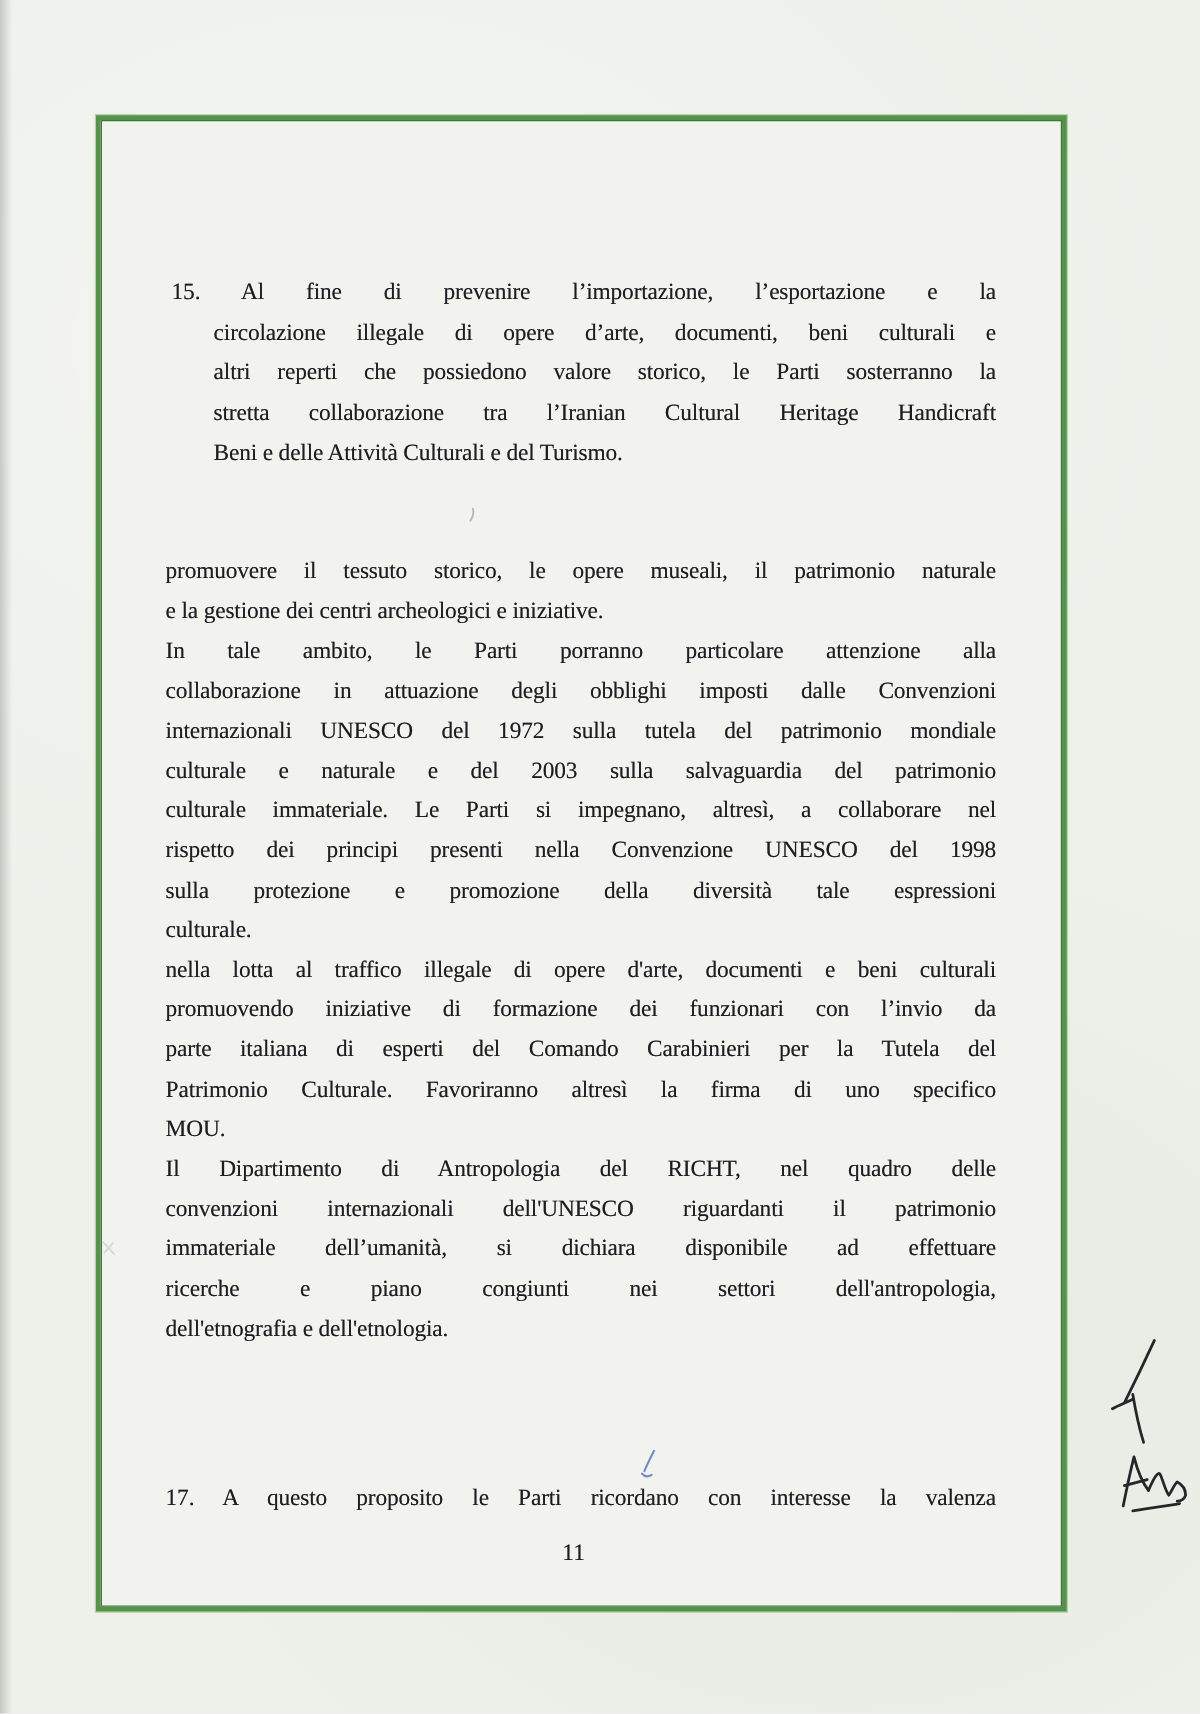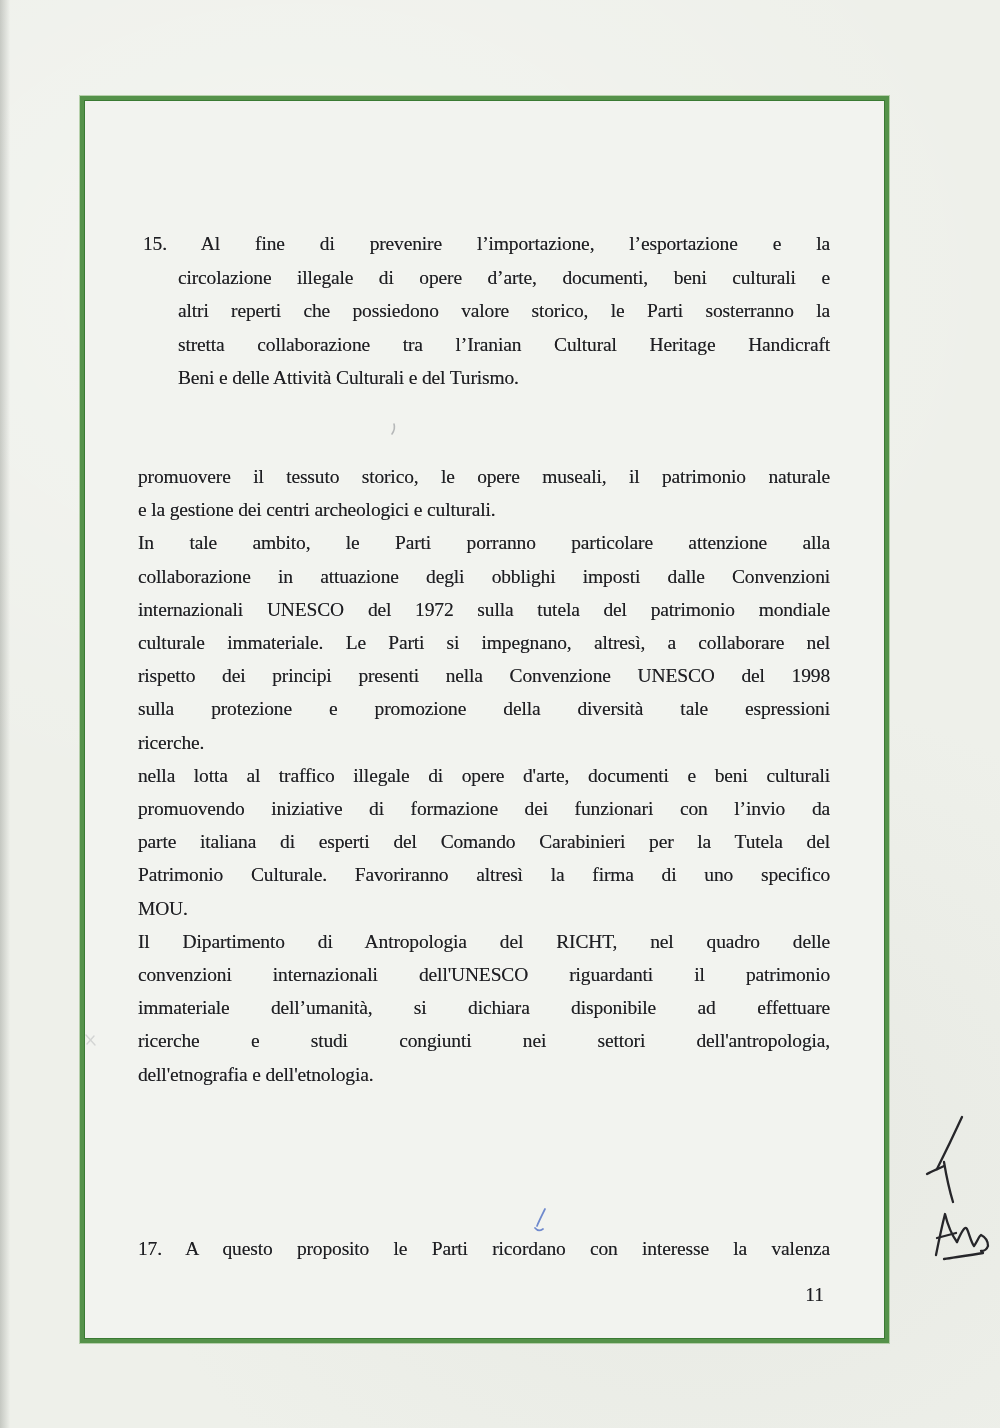--- a/index.html
+++ b/index.html
@@ -32,21 +32,21 @@
   }
   .line{text-align:justify;text-align-last:justify;}
   .line.noj{text-align-last:left;}
   #p15{left:143px;top:227px;width:687px;line-height:33.6px;}
   #p15 .line{padding-left:35px;box-sizing:border-box;}
   #p15 .line:first-child{padding-left:0;}
   #p16{left:138px;top:460px;width:692px;line-height:33.2px;}
   #p17{left:138px;top:1232px;width:692px;line-height:33px;}
   #pagenum{
     position:absolute;left:132px;top:1284px;width:692px;
-    text-align:right;font-size:19.5px;
+    text-align:center;font-size:19.5px;
     text-shadow:0 0 0.5px rgba(30,30,34,0.55);
   }
   .sig-svg{position:absolute;left:905px;top:1090px;}
   .bluemark-svg{position:absolute;left:531px;top:1206px;}
   .artifact-svg{position:absolute;left:389px;top:422px;}
   .smudge-svg{position:absolute;left:84px;top:1032px;opacity:.35;}
 </style>
 </head>
 <body>
 
@@ -57,37 +57,38 @@
 <div id="p15" class="textblock">
     <div class="line">15. Al fine di prevenire l’importazione, l’esportazione e la</div>
     <div class="line">circolazione illegale di opere d’arte, documenti, beni culturali e</div>
     <div class="line">altri reperti che possiedono valore storico, le Parti sosterranno la</div>
     <div class="line">stretta collaborazione tra l’Iranian Cultural Heritage Handicraft</div>
     <div class="line noj">Beni e delle Attività Culturali e del Turismo.</div>
   </div>
 
 <div id="p16" class="textblock">
     <div class="line">promuovere il tessuto storico, le opere museali, il patrimonio naturale</div>
-    <div class="line noj">e la gestione dei centri archeologici e culturali.</div>
+    <div class="line noj">e la gestione dei centri archeologici e iniziative.</div>
     <div class="line">In tale ambito, le Parti porranno particolare attenzione alla</div>
     <div class="line">collaborazione in attuazione degli obblighi imposti dalle Convenzioni</div>
     <div class="line">internazionali UNESCO del 1972 sulla tutela del patrimonio mondiale</div>
+    <div class="line">culturale e naturale e del 2003 sulla salvaguardia del patrimonio</div>
     <div class="line">culturale immateriale. Le Parti si impegnano, altresì, a collaborare nel</div>
     <div class="line">rispetto dei principi presenti nella Convenzione UNESCO del 1998</div>
     <div class="line">sulla protezione e promozione della diversità tale espressioni</div>
-    <div class="line noj">ricerche.</div>
+    <div class="line noj">culturale.</div>
     <div class="line">nella lotta al traffico illegale di opere d'arte, documenti e beni culturali</div>
     <div class="line">promuovendo iniziative di formazione dei funzionari con l’invio da</div>
     <div class="line">parte italiana di esperti del Comando Carabinieri per la Tutela del</div>
     <div class="line">Patrimonio Culturale. Favoriranno altresì la firma di uno specifico</div>
     <div class="line noj">MOU.</div>
     <div class="line">Il Dipartimento di Antropologia del RICHT, nel quadro delle</div>
     <div class="line">convenzioni internazionali dell'UNESCO riguardanti il patrimonio</div>
     <div class="line">immateriale dell’umanità, si dichiara disponibile ad effettuare</div>
-    <div class="line">ricerche e studi congiunti nei settori dell'antropologia,</div>
+    <div class="line">ricerche e piano congiunti nei settori dell'antropologia,</div>
     <div class="line noj">dell'etnografia e dell'etnologia.</div>
   </div>
 
 <div id="p17" class="textblock">
     <div class="line">17. A questo proposito le Parti ricordano con interesse la valenza</div>
   </div>
 
 <div id="pagenum">11</div>
 
 <svg class="sig-svg" width="95" height="185" viewBox="0 0 95 185">

